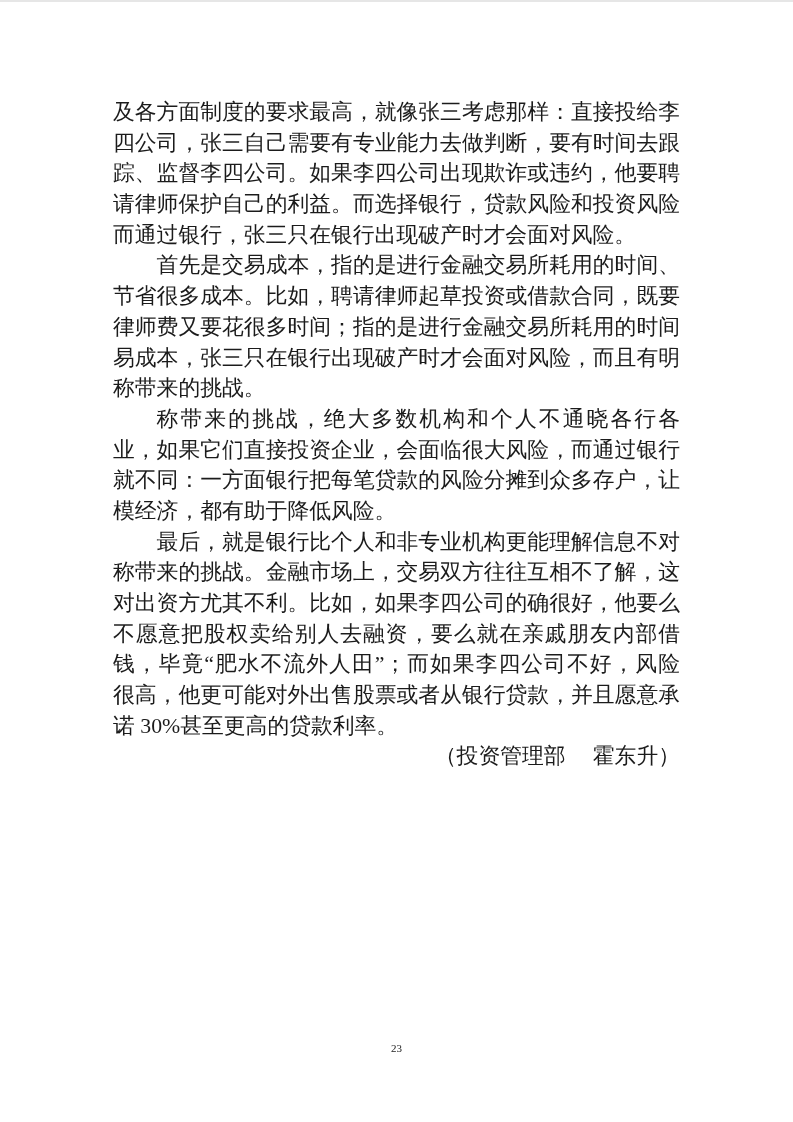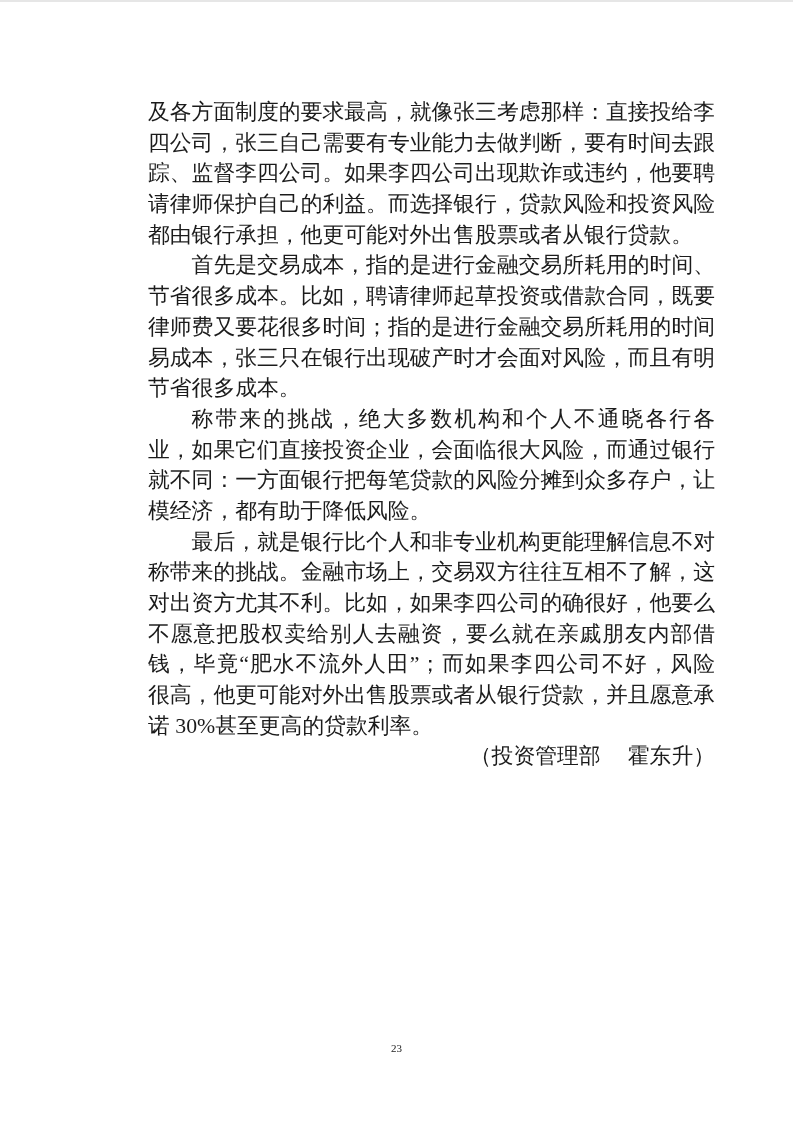--- a/index.html
+++ b/index.html
@@ -25,21 +25,20 @@
     background: #e6e6e6;
   }
   .text-block {
     position: absolute;
     left: 113px;
     top: 97px;
     width: 567px;
     font-size: 21.8px;
     line-height: 30.7px;
     letter-spacing: 0;
-    margin-left: 35px;
   }
   .paragraph {
     margin: 0;
     padding: 0;
   }
   .line {
     height: 30.7px;
     text-align: justify;
     text-align-last: justify;
     overflow: hidden;
@@ -72,28 +71,28 @@
 <div class="page">
   <div class="page-top-edge"></div>
 
   <div class="text-block">
     <div id="paragraphs">
         <div class="paragraph">
           <div class="line">及各方面制度的要求最高，就像张三考虑那样：直接投给李</div>
           <div class="line">四公司，张三自己需要有专业能力去做判断，要有时间去跟</div>
           <div class="line">踪、监督李四公司。如果李四公司出现欺诈或违约，他要聘</div>
           <div class="line">请律师保护自己的利益。而选择银行，贷款风险和投资风险</div>
-          <div class="line last">都由银行承担，他更可能对外出售股票或者从银行贷款。</div>
+          <div class="line last">而通过银行，张三只在银行出现破产时才会面对风险。</div>
         </div>
         <div class="paragraph">
           <div class="line indent">首先是交易成本，指的是进行金融交易所耗用的时间、</div>
           <div class="line">节省很多成本。比如，聘请律师起草投资或借款合同，既要付</div>
           <div class="line">律师费又要花很多时间；指的是进行金融交易所耗用的时间</div>
           <div class="line">易成本，张三只在银行出现破产时才会面对风险，而且有明</div>
-          <div class="line last">节省很多成本。</div>
+          <div class="line last">称带来的挑战。</div>
         </div>
         <div class="paragraph">
           <div class="line indent">称带来的挑战，绝大多数机构和个人不通晓各行各</div>
           <div class="line">业，如果它们直接投资企业，会面临很大风险，而通过银行</div>
           <div class="line">就不同：一方面银行把每笔贷款的风险分摊到众多存户，让</div>
           <div class="line last">模经济，都有助于降低风险。</div>
         </div>
         <div class="paragraph">
           <div class="line indent">最后，就是银行比个人和非专业机构更能理解信息不对</div>
           <div class="line">称带来的挑战。金融市场上，交易双方往往互相不了解，这</div>

